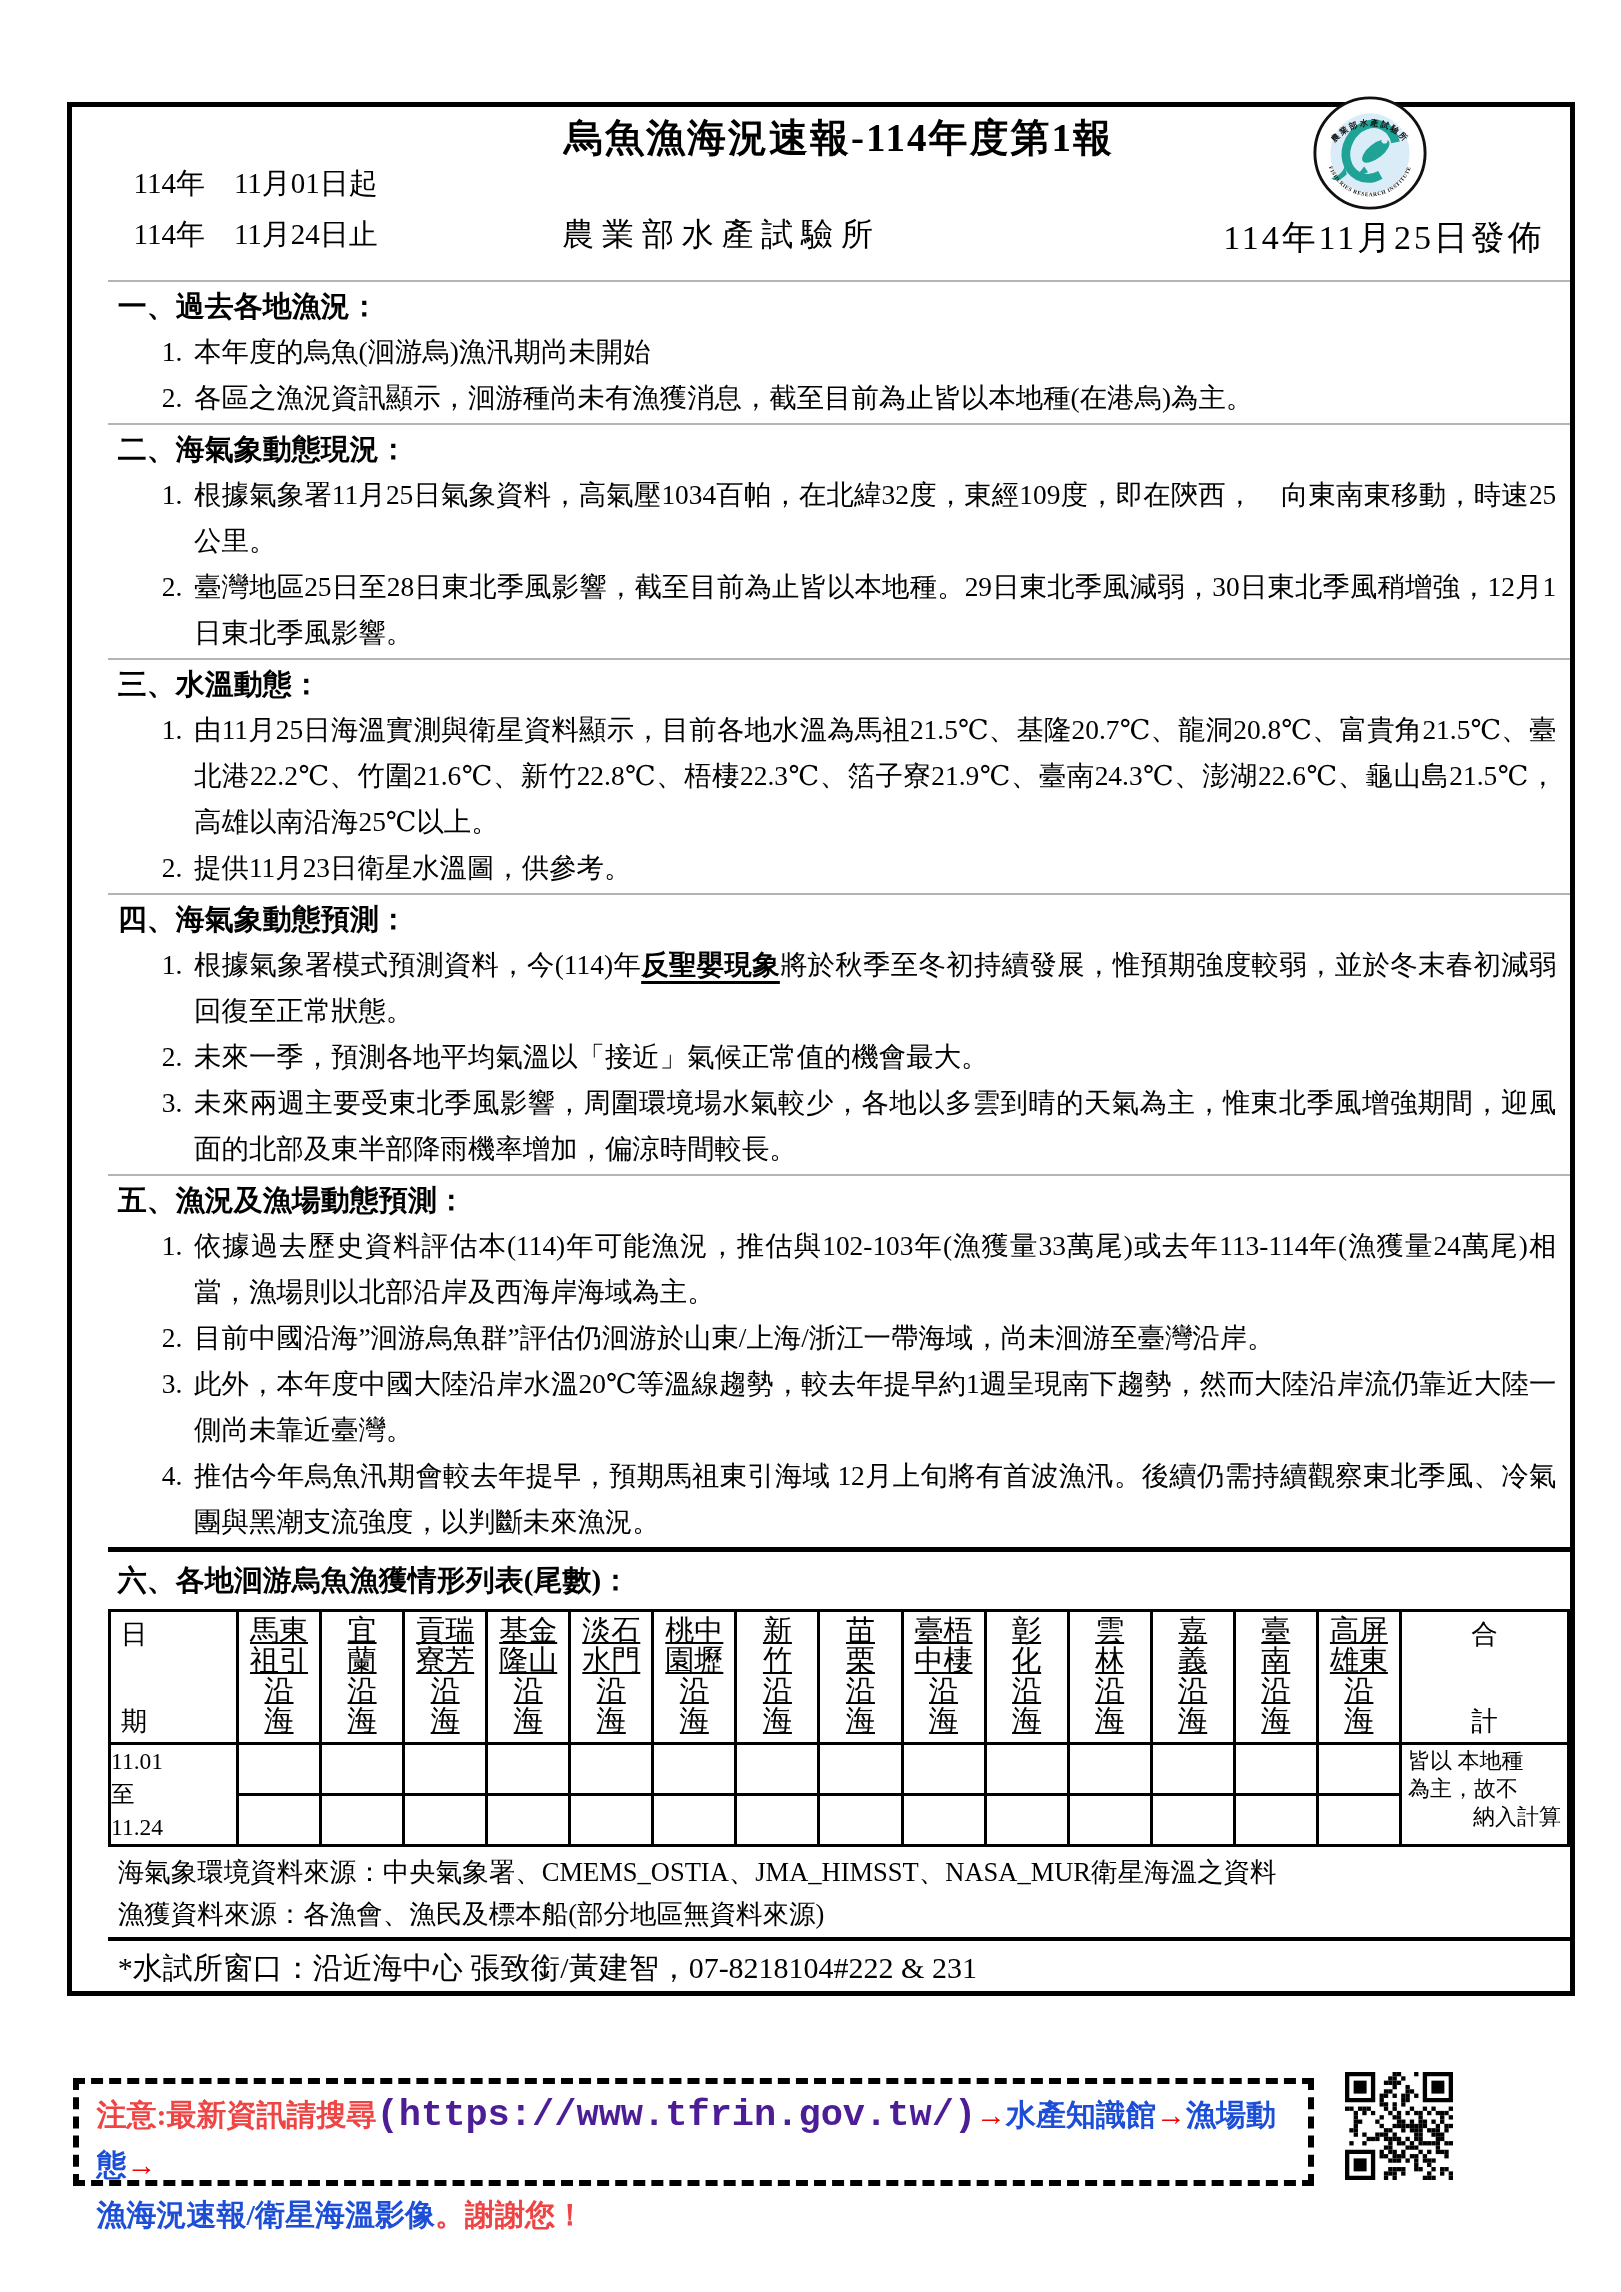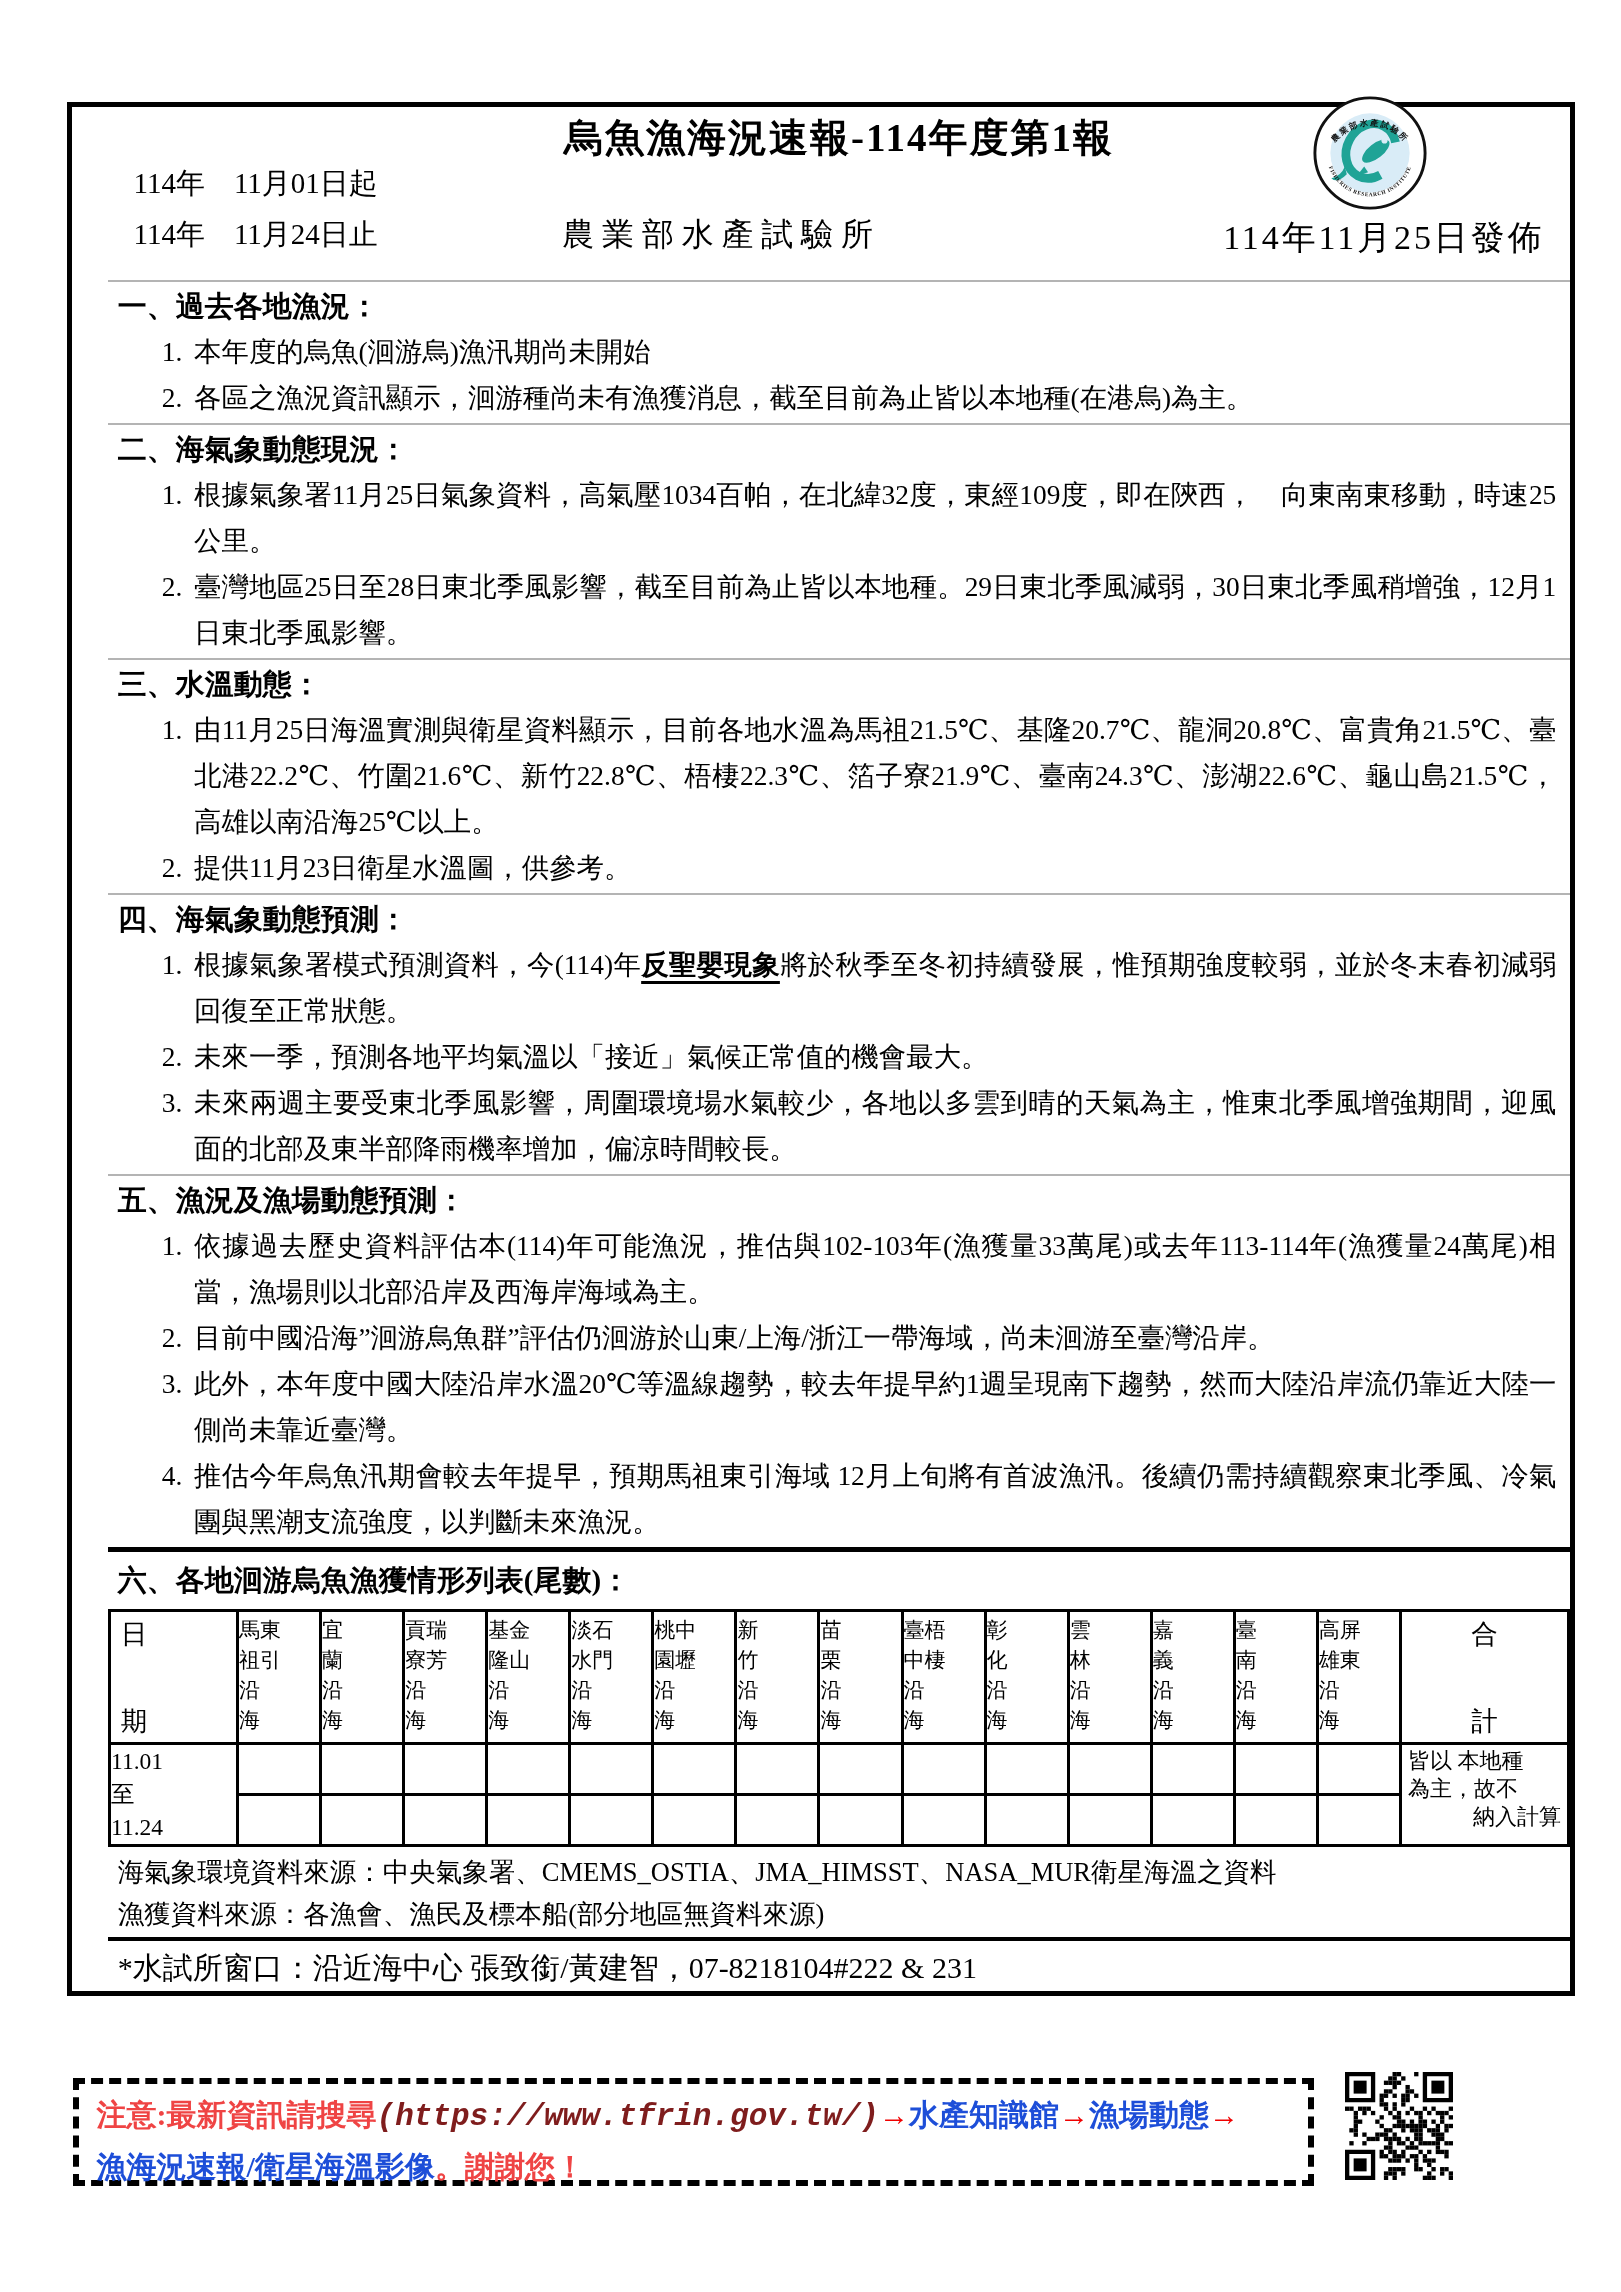--- a/index.html
+++ b/index.html
@@ -24,38 +24,38 @@
   .num{flex:none;width:39px;text-align:right;margin-left:25.5px;margin-right:11.8px;}
   .txt{flex:1;text-align:justify;}
   .em-u{font-weight:bold;text-decoration:underline;text-decoration-thickness:2.9px;text-underline-offset:6.9px;}
   
   .sec6{border-top:5.9px solid #000;padding:5.9px 13.7px 5.9px 9.8px;}
   table.catch{border-collapse:collapse;width:100%;table-layout:fixed;}
   table.catch td{border:3.9px solid #000;padding:0;vertical-align:top;}
   .c-date{width:125px;}
   .c-date .inner{display:flex;flex-direction:column;justify-content:space-between;
                  height:123px;padding:3.9px 0 2px 9.8px;font-size:26.5px;}
-  .c-region div{font-size:21px;line-height:30px;}
+  .c-region div{text-align:center;font-size:29px;line-height:30px;text-decoration:underline;}
   .c-region{padding-top:2.9px !important;height:127px;}
   .c-total{width:165px;}
   .c-total .inner{display:flex;flex-direction:column;justify-content:space-between;
                   align-items:center;height:123px;padding:3.9px 0 2px 0;font-size:26.5px;}
   .c-range{font-size:23.5px;line-height:33px;vertical-align:middle !important;}
   .c-note{font-size:22px;line-height:28px;padding:2px 5.9px !important;}
   .c-note .nr{text-align:right;}
   tr.drow{height:51px;}
   
   .sources{padding:3.9px 9.8px 2px 9.8px;font-size:26.5px;line-height:42px;}
   .contact{border-top:4.9px solid #000;padding:7.8px 9.8px;font-size:30px;}
   
   .notice{position:absolute;left:73px;top:2078px;width:1241px;height:108px;box-sizing:border-box;
           border:6.9px dashed #000;padding:5.9px 15.7px 0 17.6px;font-size:30px;font-weight:bold;line-height:50px;
           font-family:"Liberation Serif","DejaVu Serif",serif;}
   .nb{color:#ef4444;} .nblue{color:#1d4ed8;} .nred{color:#f00000;}
-  .nurl{color:#7f1d1d;font-family:"Liberation Mono","DejaVu Sans Mono",monospace;font-size:31px;font-style:italic;}
+  .nurl{color:#4c1d95;font-family:"Liberation Mono","DejaVu Sans Mono",monospace;font-size:37px;}
   .qr{position:absolute;left:1345px;top:2072px;width:108px;height:108px;}
 </style>
 </head>
 <body>
 
 <div class="page">
   <div class="doc-box">
 
     <div class="hdr">
       <div class="doc-title">烏魚漁海況速報-114年度第1報</div>

